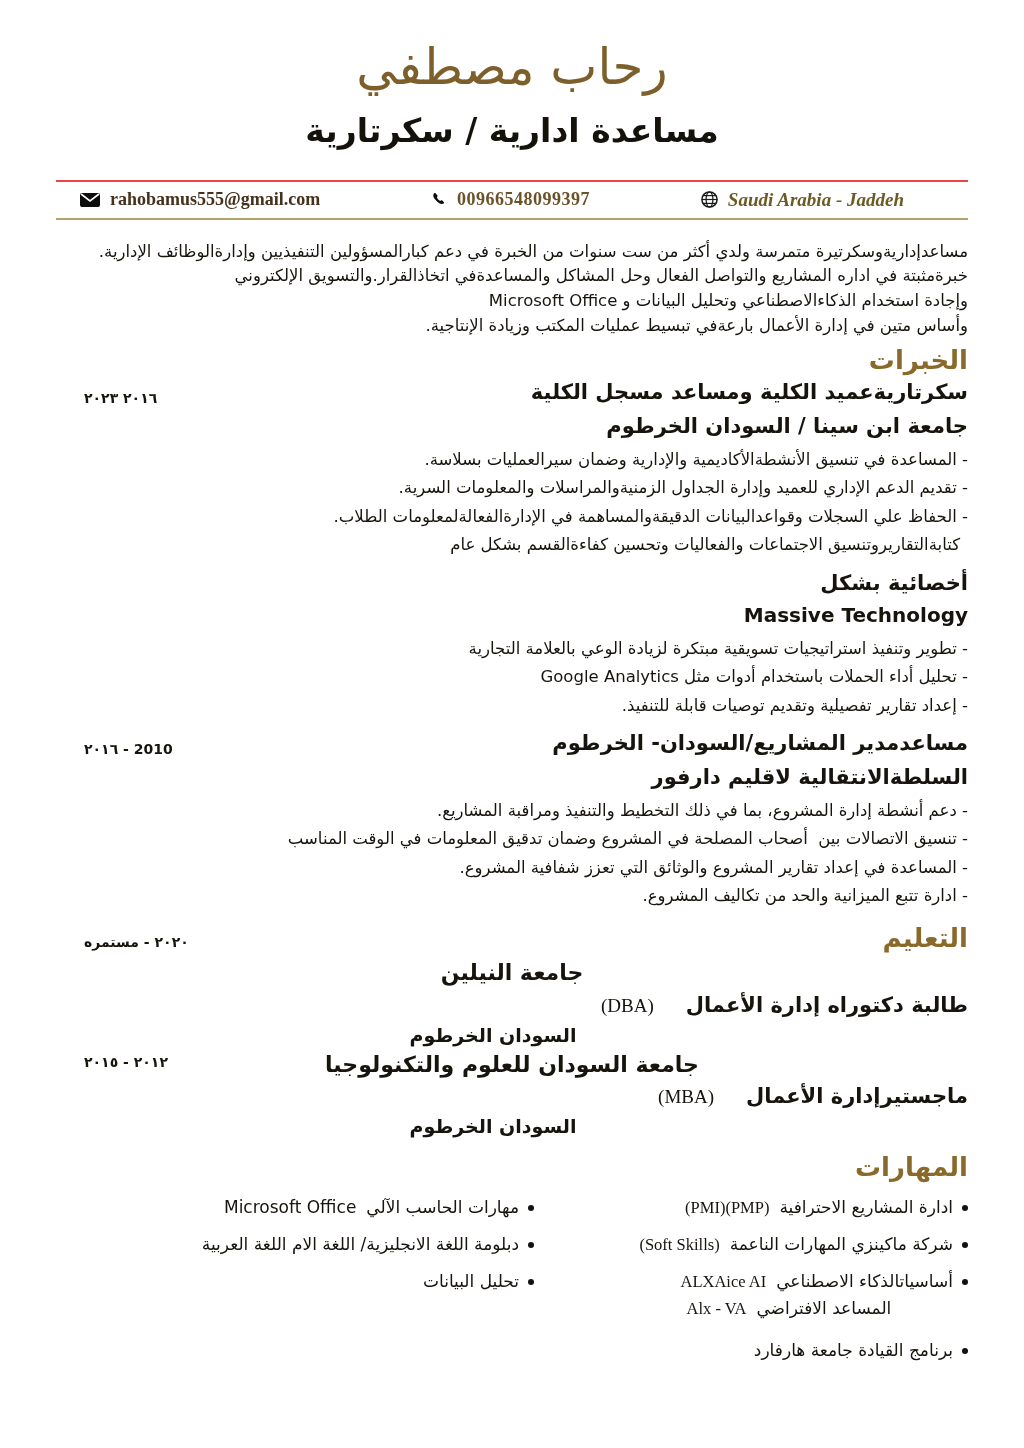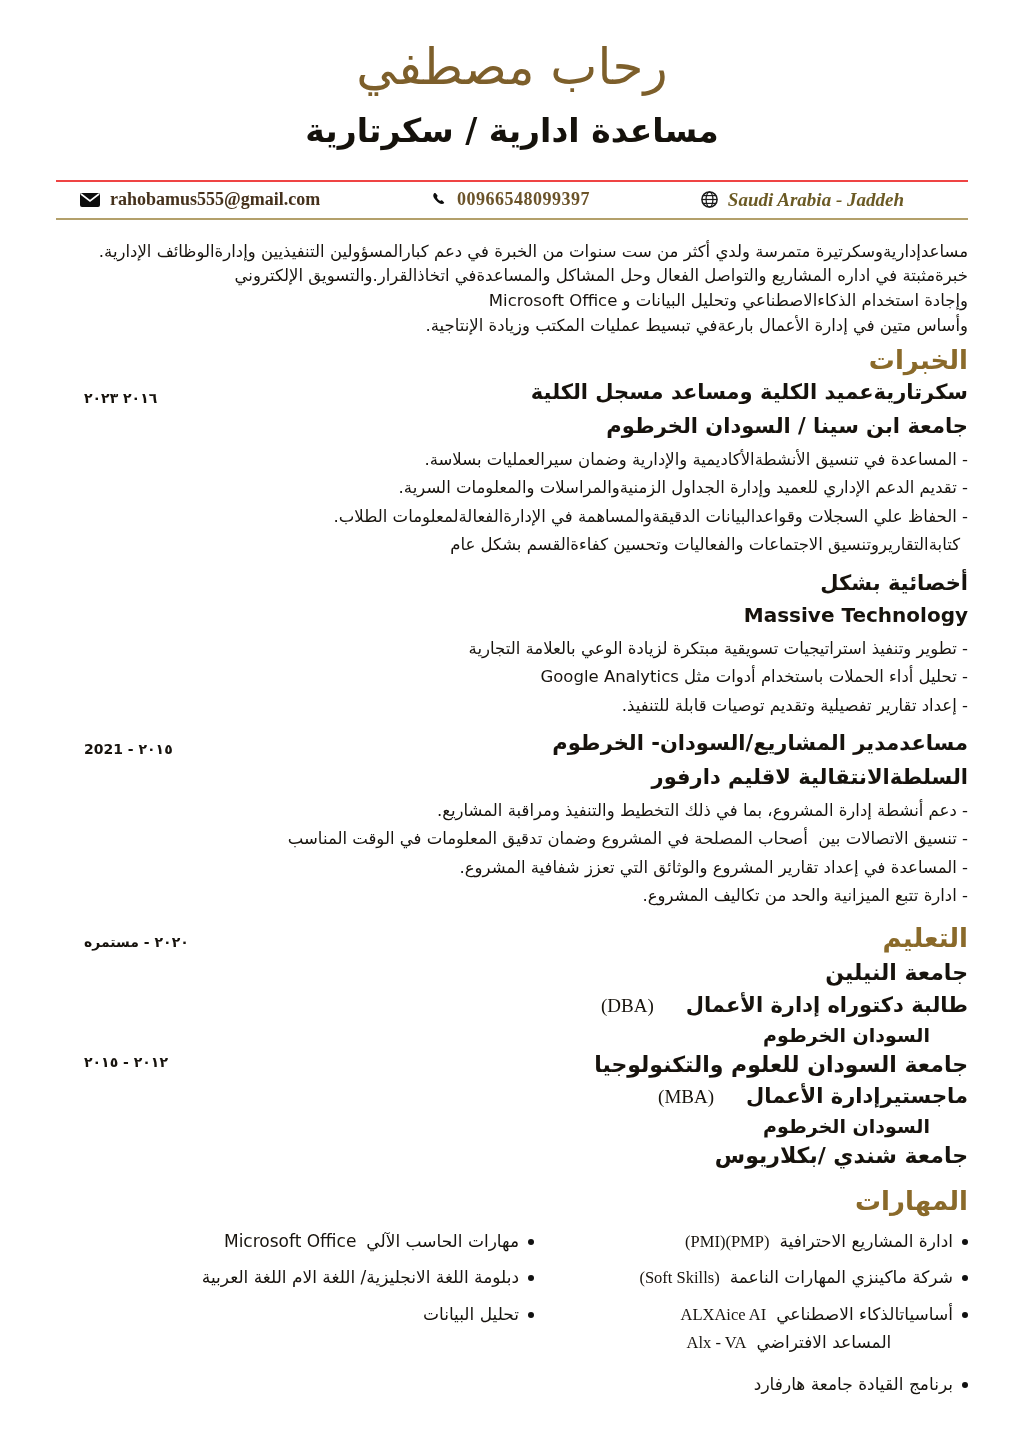--- a/index.html
+++ b/index.html
@@ -53,21 +53,21 @@
   .no-dash{padding-right:8px;}
   .mt12{margin-top:12px;}
   .mt14{margin-top:14px;}
 
   
   .edu-school{font-size:22px;font-weight:bold;line-height:1.35;margin-top:4px;}
   .edu-degree{display:flex;direction:rtl;align-items:baseline;gap:32px;margin-top:5px;padding-left:4px;}
   .edu-degree .ar{font-size:21px;font-weight:bold;}
   .latin-serif{font-family:"Liberation Serif","DejaVu Serif",serif;font-size:19px;font-weight:normal;direction:ltr;margin-left:46px;}
   .edu-location{font-size:19px;font-weight:bold;margin-top:7px;padding-left:0;padding-right:38px;}
-  .edu-entry{position:relative;}
+  .edu-entry{position:relative;text-align:center;}
   .edu-entry .dates{top:4px;}
 
   
   .skills-columns{display:flex;direction:rtl;margin-top:12px;}
   .skills-col-right{width:434px;flex:none;}
   .skills-col-left{flex:1;}
   .skill-item{display:flex;direction:rtl;gap:9px;margin-bottom:13px;align-items:flex-start;}
   .skill-dot{width:6px;height:6px;border-radius:50%;background:#111;flex:none;margin-top:9px;}
   .skill-text{font-size:17px;line-height:1.4;}
   .skill-line{display:flex;direction:rtl;gap:10px;align-items:baseline;flex-wrap:wrap;justify-content:flex-start;}
@@ -142,21 +142,21 @@
     <div class="job-org org-latin">Massive Technology</div>
     <div class="bullets">
       <div class="bullet-line">- تطوير وتنفيذ استراتيجيات تسويقية مبتكرة لزيادة الوعي بالعلامة التجارية</div>
       <div class="bullet-line">- تحليل أداء الحملات باستخدام أدوات مثل Google Analytics</div>
       <div class="bullet-line">- إعداد تقارير تفصيلية وتقديم توصيات قابلة للتنفيذ.</div>
     </div>
   </div>
 
   <div class="block mt12">
     <div class="job-title">مساعدمدير المشاريع/السودان- الخرطوم</div>
-    <span class="dates">٢٠١٥ - 2021</span>
+    <span class="dates">2010 - ٢٠١٦</span>
     <div class="job-org">السلطةالانتقالية لاقليم دارفور</div>
     <div class="bullets">
       <div class="bullet-line">- دعم أنشطة إدارة المشروع، بما في ذلك التخطيط والتنفيذ ومراقبة المشاريع.</div>
       <div class="bullet-line">- تنسيق الاتصالات بين &nbsp;أصحاب المصلحة في المشروع وضمان تدقيق المعلومات في الوقت المناسب</div>
       <div class="bullet-line">- المساعدة في إعداد تقارير المشروع والوثائق التي تعزز شفافية المشروع.</div>
       <div class="bullet-line">- ادارة تتبع الميزانية والحد من تكاليف المشروع.</div>
     </div>
   </div>
 
   <div class="block mt14">
@@ -175,23 +175,20 @@
     <div class="edu-entry">
       <span class="dates">٢٠١٢ - ٢٠١٥</span>
       <div class="edu-school">جامعة السودان للعلوم والتكنولوجيا</div>
       <div class="edu-degree">
         <span class="ar">ماجستيرإدارة الأعمال</span>
         <span class="latin-serif">(MBA)</span>
       </div>
       <div class="edu-location">السودان الخرطوم</div>
     </div>
 
-    <div class="edu-entry">
-      <div class="edu-school">جامعة شندي /بكلاريوس</div>
-    </div>
   </div>
 
   <div class="block mt14">
     <div class="section-heading">المهارات</div>
 
     <div class="skills-columns">
 
       <div class="skills-col-right">
         <div class="skill-item">
           <span class="skill-dot"></span>

